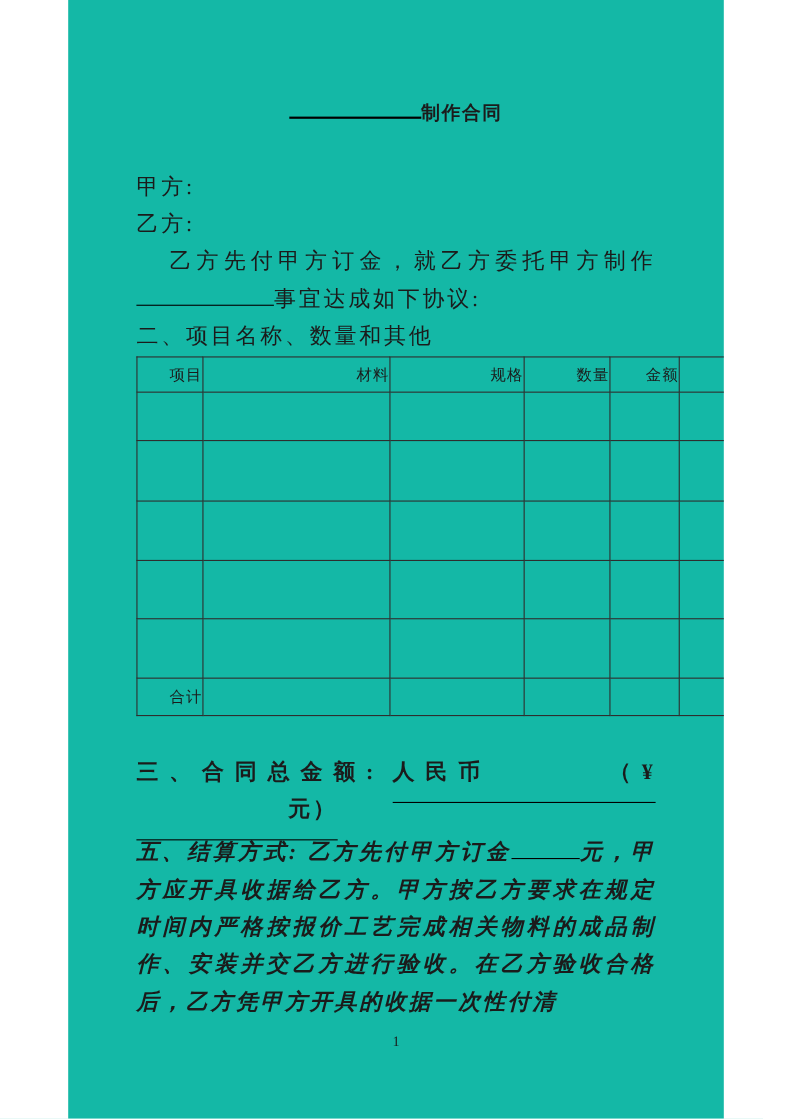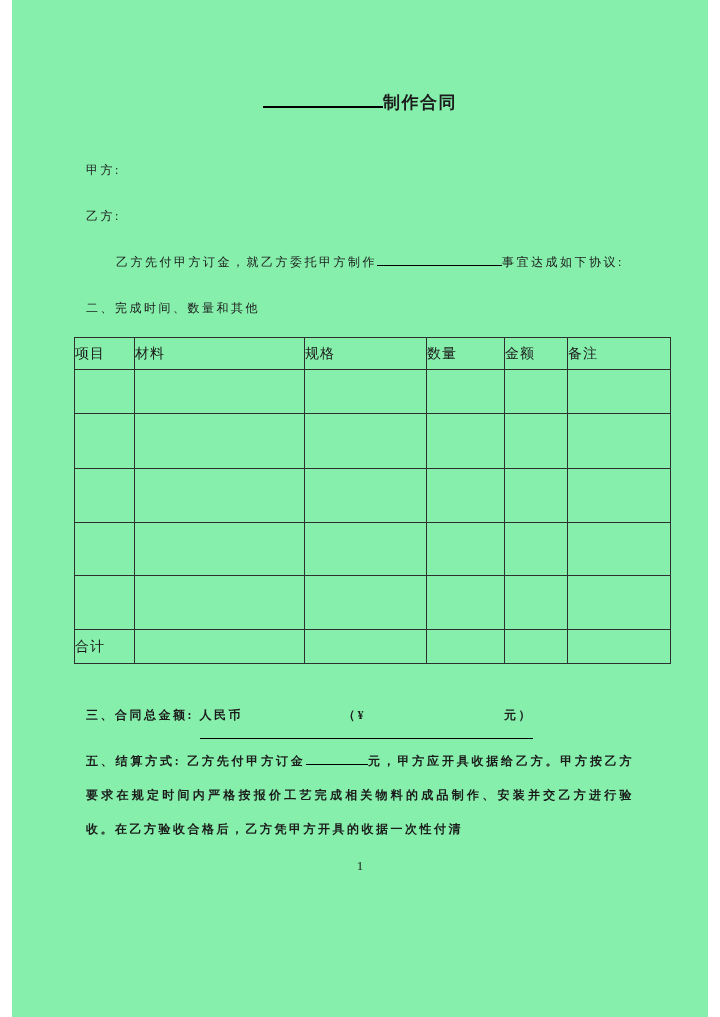--- a/index.html
+++ b/index.html
@@ -1,27 +1,27 @@
 <!DOCTYPE html>
 <html><head>
 <meta charset="utf-8">
 <style>
   html,body { margin:0; padding:0; background:#ffffff; }
   .page {
     position:relative;
-    width:696px; height:1017px;
+    width:596px; height:1017px;
     margin:0 auto;
     box-sizing:border-box;
     padding:0 62px;
-    background:#86efac;
+    background:#14b8a6;
     color:#1b1b1b;
     font-family:"Liberation Serif","DejaVu Serif",serif;
     overflow:hidden;
   }
-  p { margin:12px; font-size:12px; line-height:34px; text-align:justify; letter-spacing:2.5px; }
+  p { margin:0; font-size:20px; line-height:34px; text-align:justify; letter-spacing:2.5px; }
   .bold { font-weight:bold; }
 
   
   .title-row {
     padding-top:88px;
     text-align:center;
     font-size:17px;
     font-weight:bold;
     letter-spacing:1.5px;
     line-height:30px;
@@ -60,34 +60,34 @@
     margin-top:1px;
     border-collapse:collapse;
     table-layout:fixed;
   }
   table.items th, table.items td {
     border:1.5px solid #2e2e2e;
     padding:0;
     font-size:14px;
     font-weight:normal;
     letter-spacing:1px;
-    text-align:left;
+    text-align:right;
     vertical-align:middle;
   }
   tr.hrow  { height:32px; }
   tr.r1 { height:44px; }
   tr.r2 { height:55px; }
   tr.r3 { height:54px; }
   tr.r4 { height:53px; }
   tr.r5 { height:54px; }
   tr.trow { height:34px; }
   td.total-cell { text-align:left; padding-left:6px; }
 
   .mt-s3 { margin-top:34px; }
-  .mt-s5 { margin-top:5px; }
+  .mt-s5 { margin-top:5px;font-style:italic; }
 
   .page-num {
     margin-top:11px;
     text-align:center;
     font-size:13px;
     letter-spacing:0;
     line-height:16px;
   }
 </style>
 </head>
@@ -98,21 +98,21 @@
   <div class="title-row">
     <span class="title-blank"></span><span>制作合同</span>
   </div>
 
   <p class="mt-party"><span>甲方:</span></p>
   <p><span>乙方:</span></p>
 
   <p class="indent"><span>乙方先付甲方订金，就乙方委托甲方制作</span><span class="bl w125"></span><span>事宜达成如下协议:</span></p>
 
 
-  <p><span>二、完成时间、数量和其他</span></p>
+  <p><span>二、项目名称、数量和其他</span></p>
 
   <table class="items">
     <colgroup>
       <col style="width:60px">
         <col style="width:170px">
         <col style="width:122px">
       <col style="width:78px">
         <col style="width:63px">
         <col style="width:103px">
     </colgroup>

